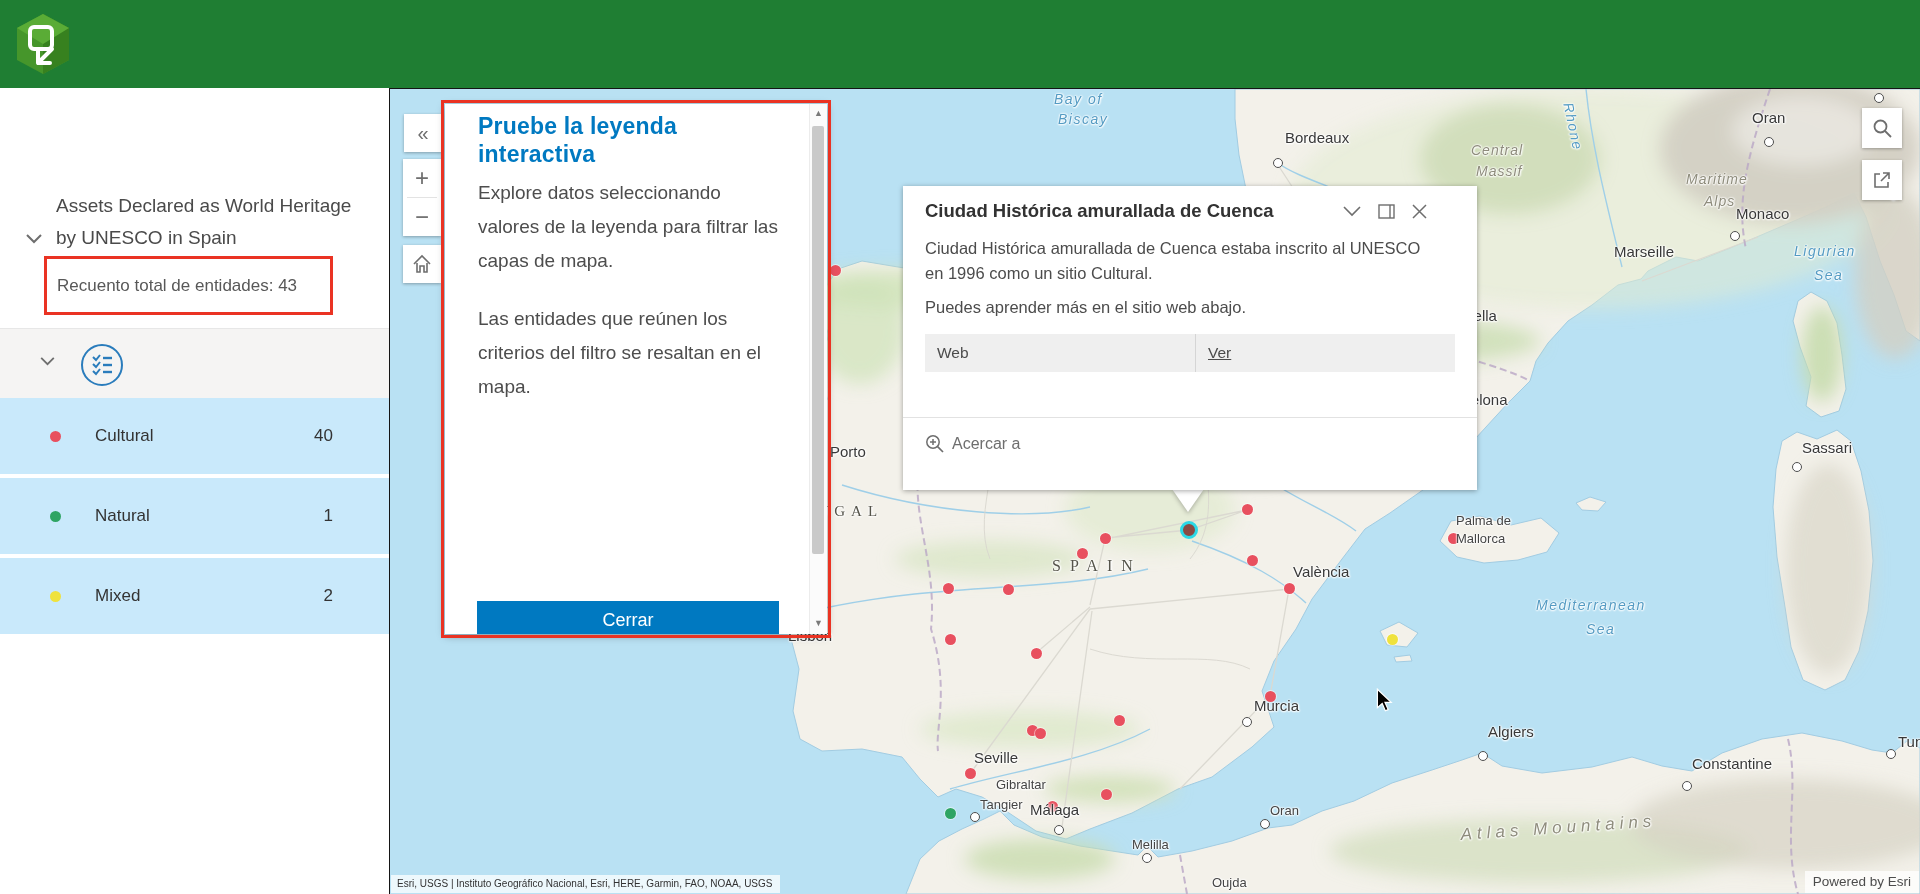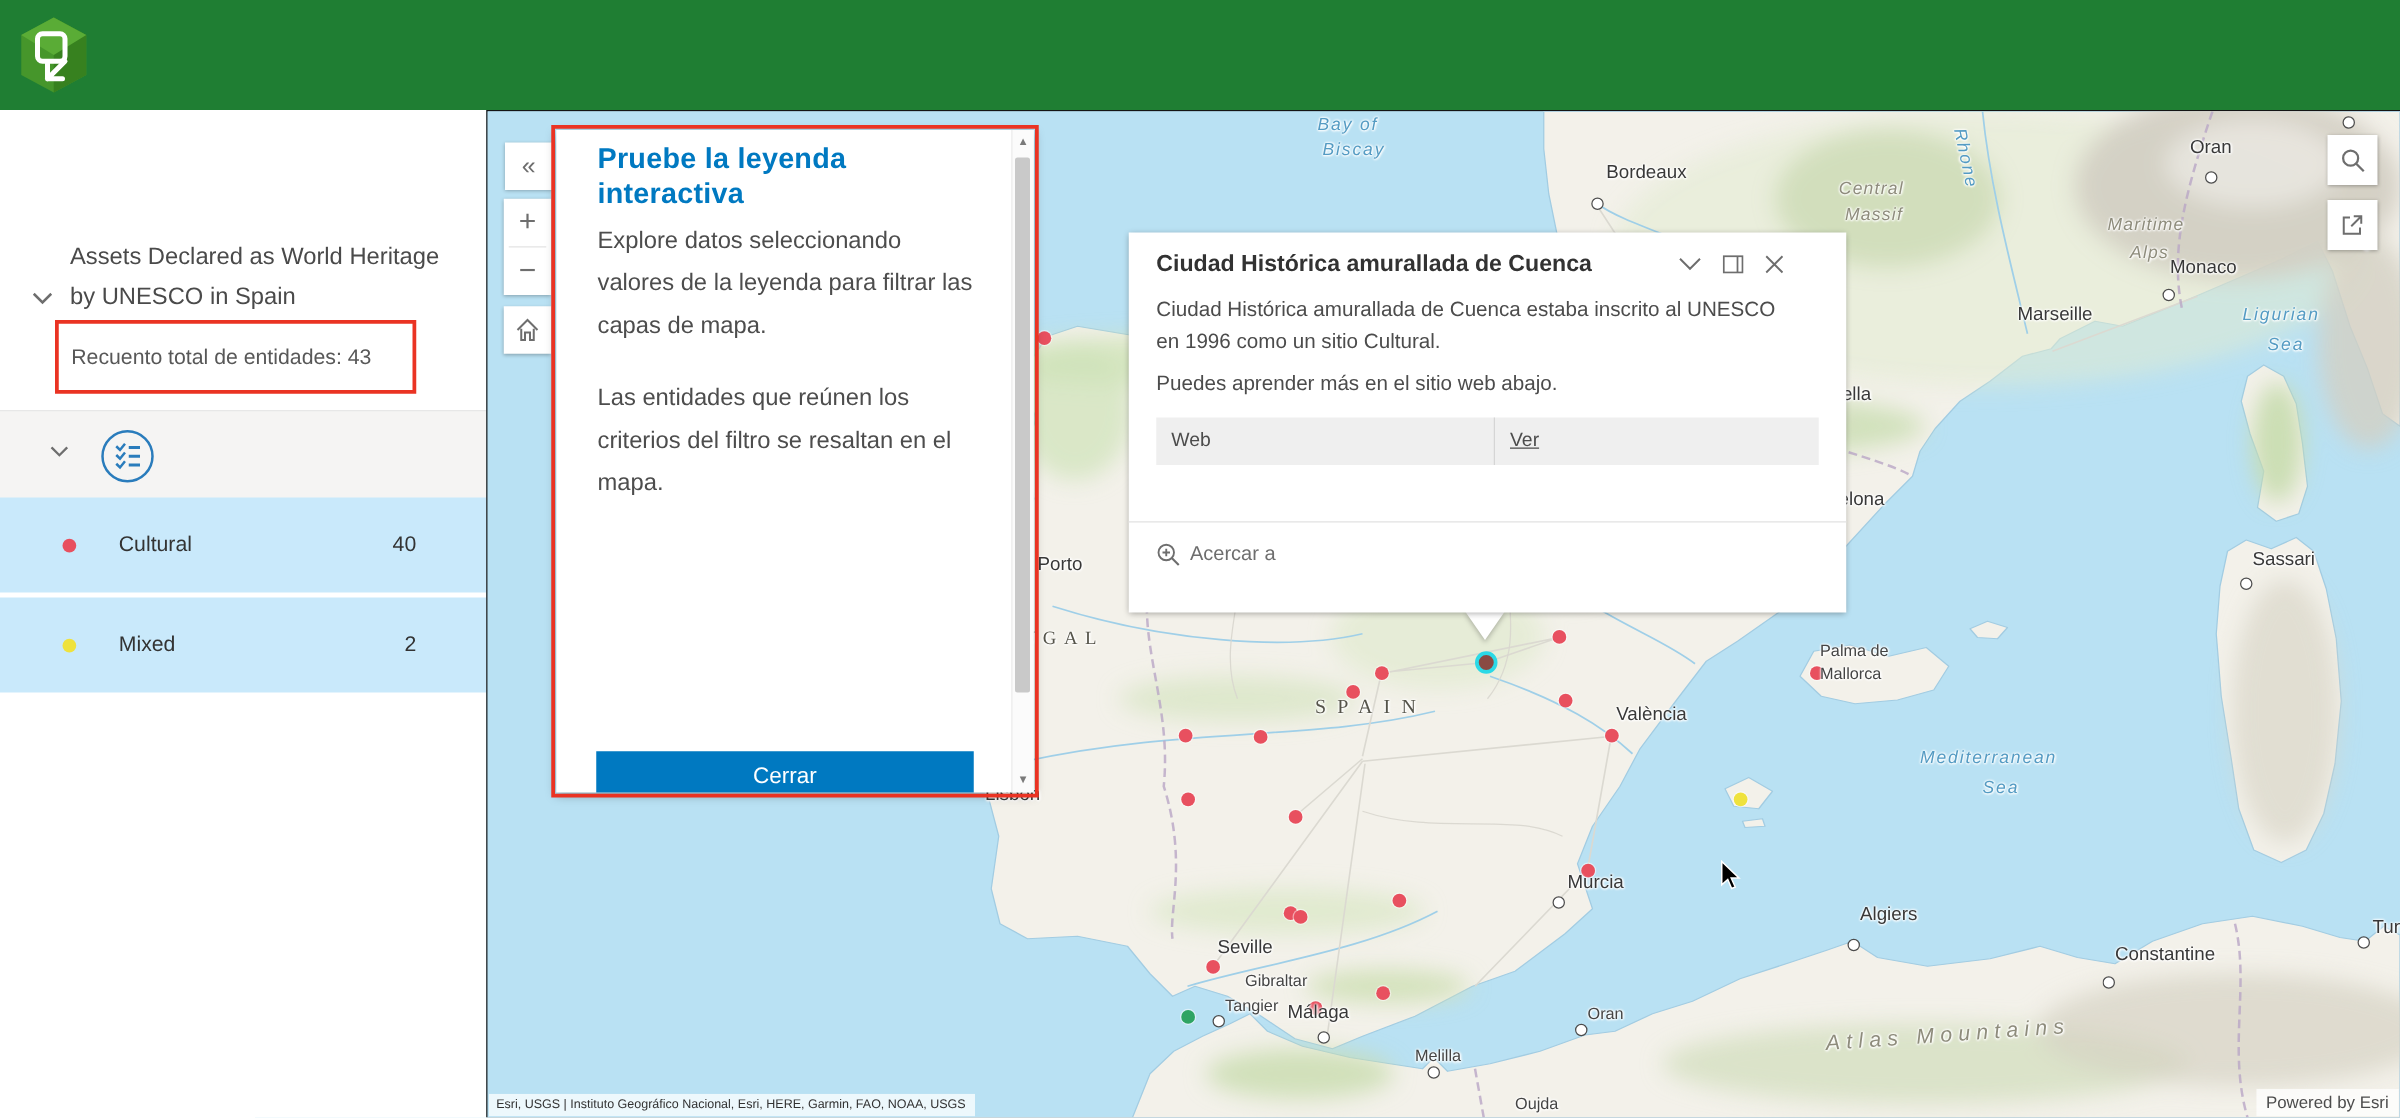--- a/index.html
+++ b/index.html
@@ -112,20 +112,25 @@
           <line x1="23" y1="22" x2="32" y2="22" stroke="#2a7cbc" stroke-width="2.4"></line>
         <path d="M13 28 l3 3 l4 -5" fill="none" stroke="#2a7cbc" stroke-width="2"></path>
           <line x1="23" y1="29" x2="32" y2="29" stroke="#2a7cbc" stroke-width="2.4"></line>
       </svg>
     </div>
     <div id="legend-rows">
         <div class="legend-row" style="background: rgb(201, 233, 251);">
           <span class="legend-dot" style="background: rgb(232, 80, 95);"></span>
           <span class="legend-label">Cultural</span>
           <span class="legend-count">40</span>
+        </div>
+        <div class="legend-row" style="background: rgb(201, 233, 251);">
+          <span class="legend-dot" style="background: rgb(47, 164, 99);"></span>
+          <span class="legend-label">Natural</span>
+          <span class="legend-count">1</span>
         </div>
         <div class="legend-row" style="background: rgb(201, 233, 251);">
           <span class="legend-dot" style="background: rgb(239, 226, 61);"></span>
           <span class="legend-label">Mixed</span>
           <span class="legend-count">2</span>
         </div>
       </div>
     <div class="red-annotation" style="left:44px;top:168px;width:283px;height:53px;"></div>
   </div>
 

